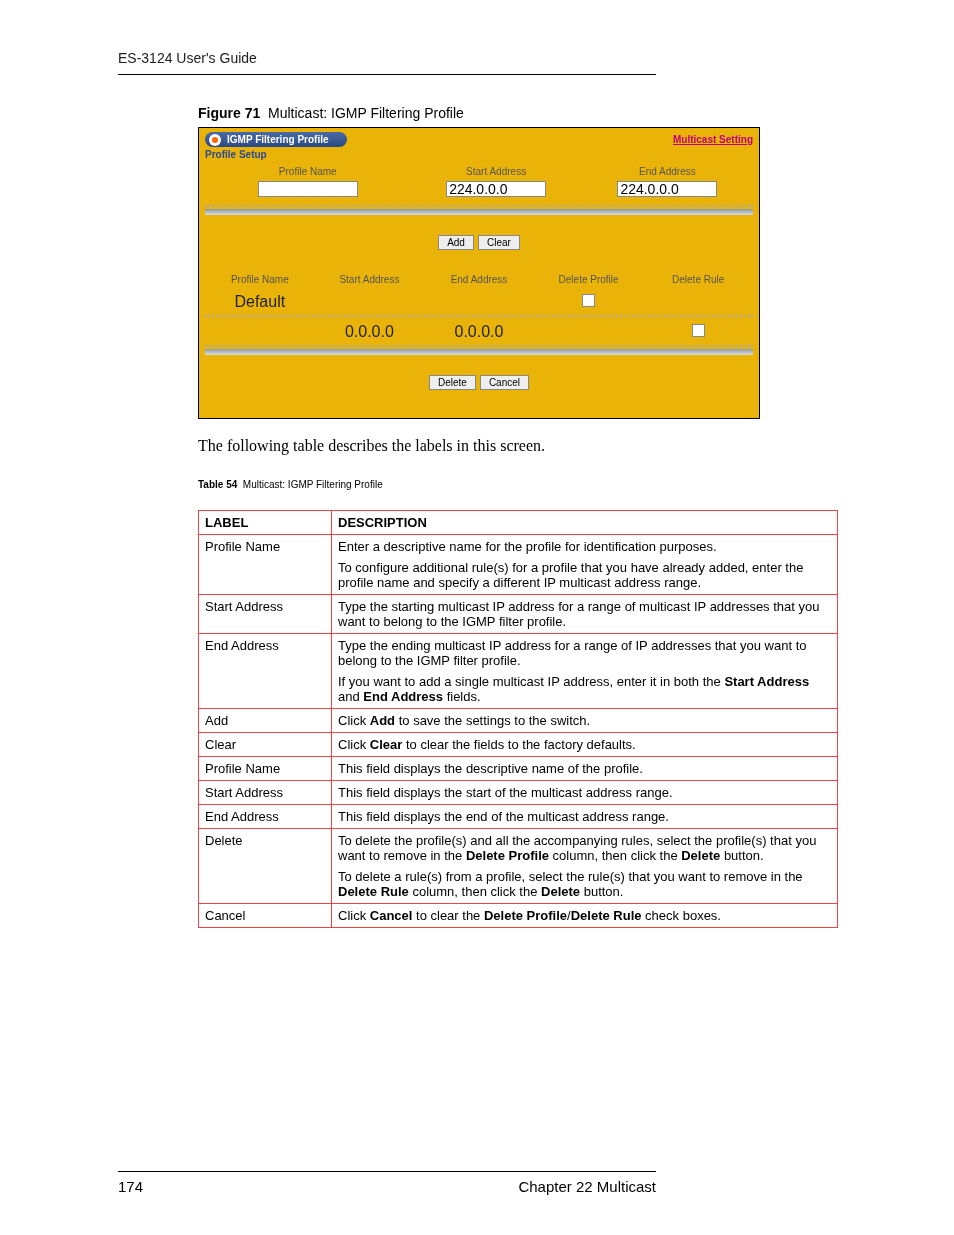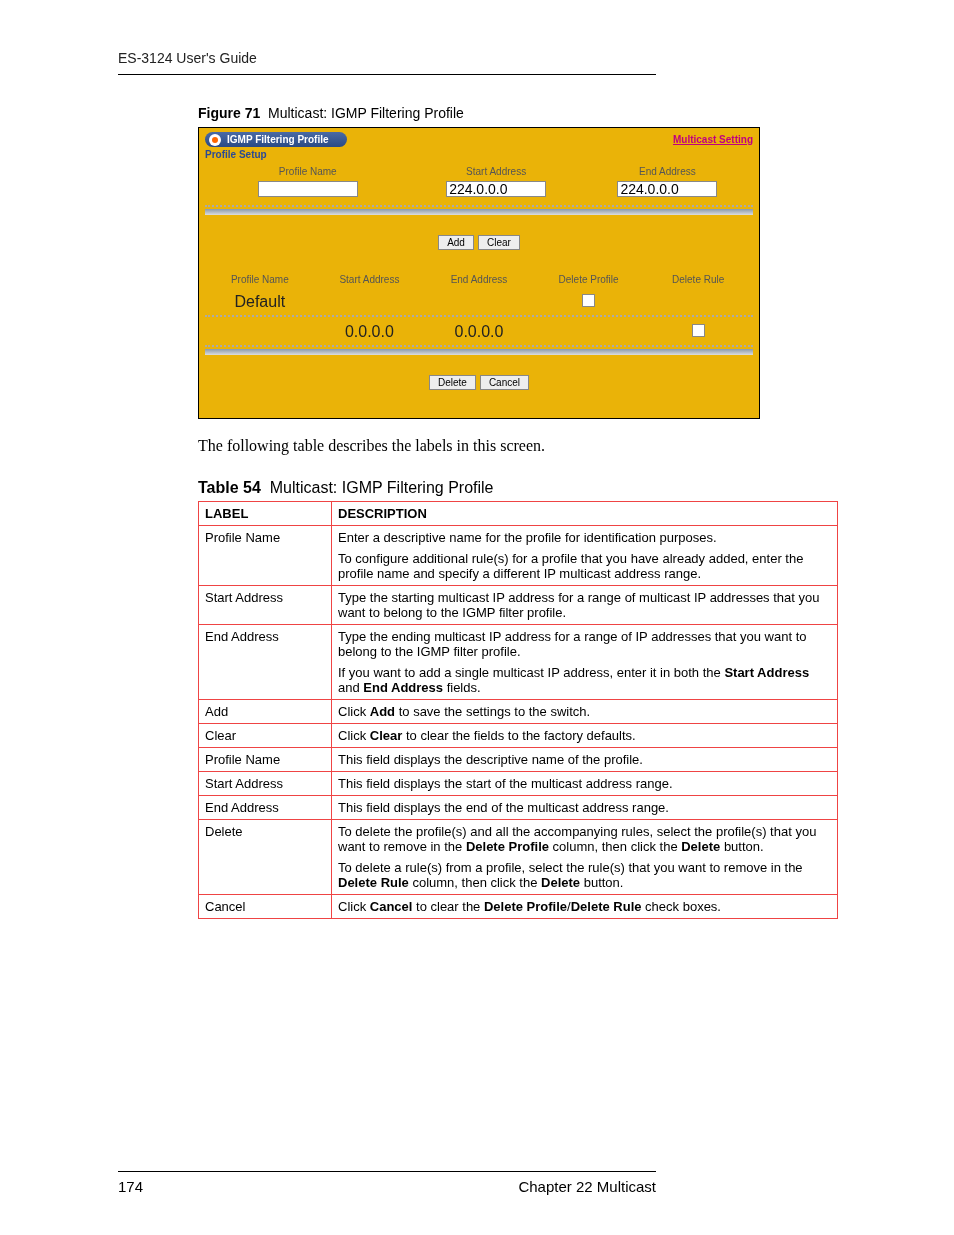--- a/index.html
+++ b/index.html
@@ -150,23 +150,23 @@
   .chk {
     width: 11px; height:11px; border:1px solid #888; background:#fff; display:inline-block;
   }
   .body-text {
     font-family: "Times New Roman", serif;
     font-size: 16px;
     margin: 18px 0 24px 80px;
     color: #000;
   }
   .tbl-caption {
-    font-size: 16px;
+    font-size: 10px;
     margin-left: 80px;
-    margin-bottom: 4px;
+    margin-bottom: 20px;
   }
   table.desc-table {
     border-collapse: collapse;
     margin-left: 80px;
     width: 640px;
     font-size: 13px;
   }
   table.desc-table th, table.desc-table td {
     border: 1px solid #ef4444;
     padding: 4px 6px;

